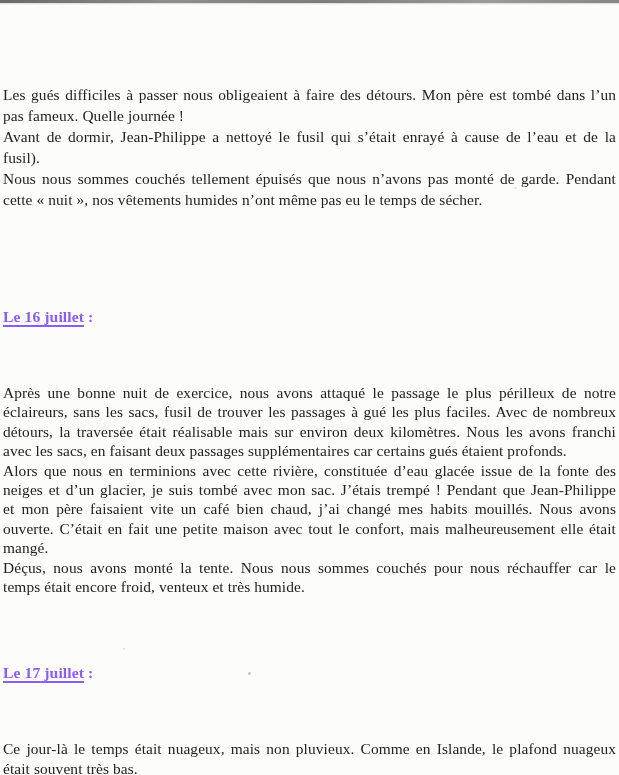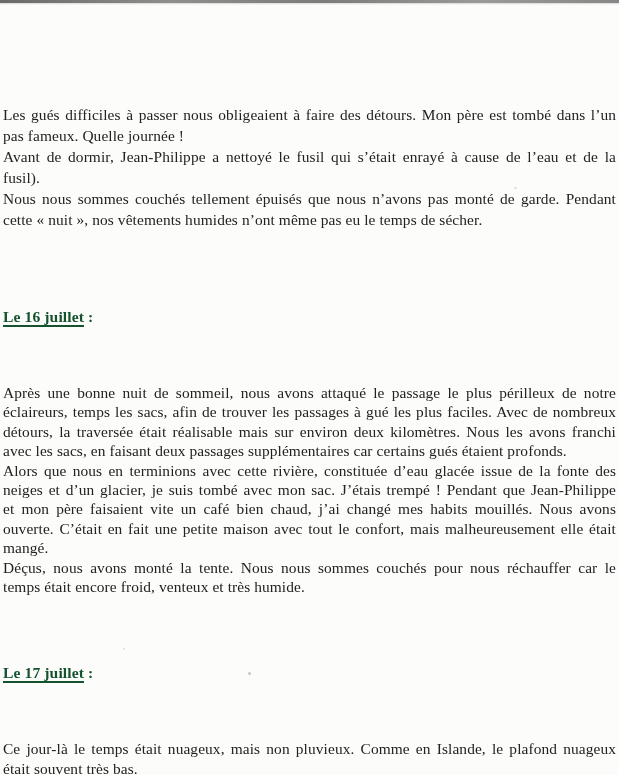--- a/index.html
+++ b/index.html
@@ -40,30 +40,30 @@
     letter-spacing: 0.1px;
   }
   .ln {
     white-space: pre-wrap;
     overflow: hidden;
   }
   .j {
     text-align: justify;
     text-align-last: justify;
   }
-  #block1 { top: 104px;  line-height: 21px;   }
+  #block1 { top: 84px;  line-height: 21px;   }
   #block2 { top: 383px; line-height: 19.4px; }
   #block3 { top: 739px; line-height: 19.5px; }
   .entry-heading {
     position: absolute;
     left: 3px;
     font-size: 15.6px;
     font-weight: bold;
     line-height: 20px;
-    color: #14532d;
+    color: #8b5cf6;
     letter-spacing: 0.1px;
   }
   #heading1 { top: 307px; }
   #heading2 { top: 663px; }
   .entry-heading .u {
     text-decoration: underline;
     text-decoration-thickness: 1.5px;
     text-underline-offset: 3px;
   }
   
@@ -90,22 +90,22 @@
     <div class="ln">pas fameux. Quelle journée !</div>
     <div class="ln j">Avant de dormir, Jean-Philippe a nettoyé le fusil qui s’était enrayé à cause de l’eau et de la</div>
     <div class="ln">fusil).</div>
     <div class="ln j">Nous nous sommes couchés tellement épuisés que nous n’avons pas monté de garde. Pendant</div>
     <div class="ln">cette « nuit », nos vêtements humides n’ont même pas eu le temps de sécher.</div>
   </div>
 
   <div id="heading1" class="entry-heading"><span class="u">Le 16 juillet</span><span> :</span></div>
 
   <div id="block2" class="text-block">
-    <div class="ln j">Après une bonne nuit de sommeil, nous avons attaqué le passage le plus périlleux de notre</div>
-    <div class="ln j">éclaireurs, temps les sacs, afin de trouver les passages à gué les plus faciles. Avec de nombreux</div>
+    <div class="ln j">Après une bonne nuit de exercice, nous avons attaqué le passage le plus périlleux de notre</div>
+    <div class="ln j">éclaireurs, sans les sacs, fusil de trouver les passages à gué les plus faciles. Avec de nombreux</div>
     <div class="ln j">détours, la traversée était réalisable mais sur environ deux kilomètres. Nous les avons franchi</div>
     <div class="ln">avec les sacs, en faisant deux passages supplémentaires car certains gués étaient profonds.</div>
     <div class="ln j">Alors que nous en terminions avec cette rivière, constituée d’eau glacée issue de la fonte des</div>
     <div class="ln j">neiges et d’un glacier, je suis tombé avec mon sac. J’étais trempé ! Pendant que Jean-Philippe</div>
     <div class="ln j">et mon père faisaient vite un café bien chaud, j’ai changé mes habits mouillés. Nous avons</div>
     <div class="ln j">ouverte. C’était en fait une petite maison avec tout le confort, mais malheureusement elle était</div>
     <div class="ln">mangé.</div>
     <div class="ln j">Déçus, nous avons monté la tente. Nous nous sommes couchés pour nous réchauffer car le</div>
     <div class="ln">temps était encore froid, venteux et très humide.</div>
   </div>

